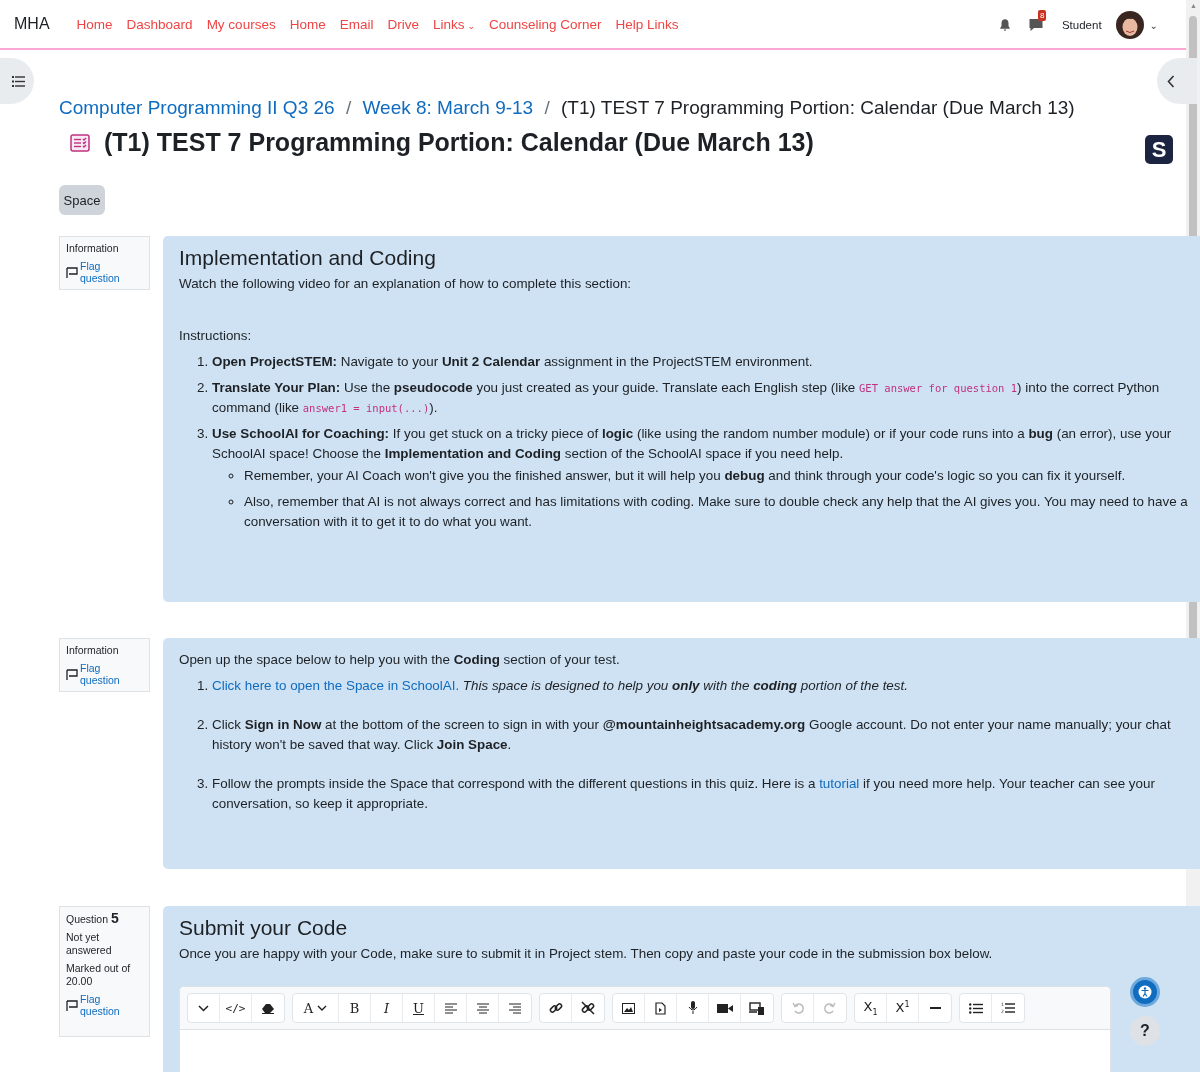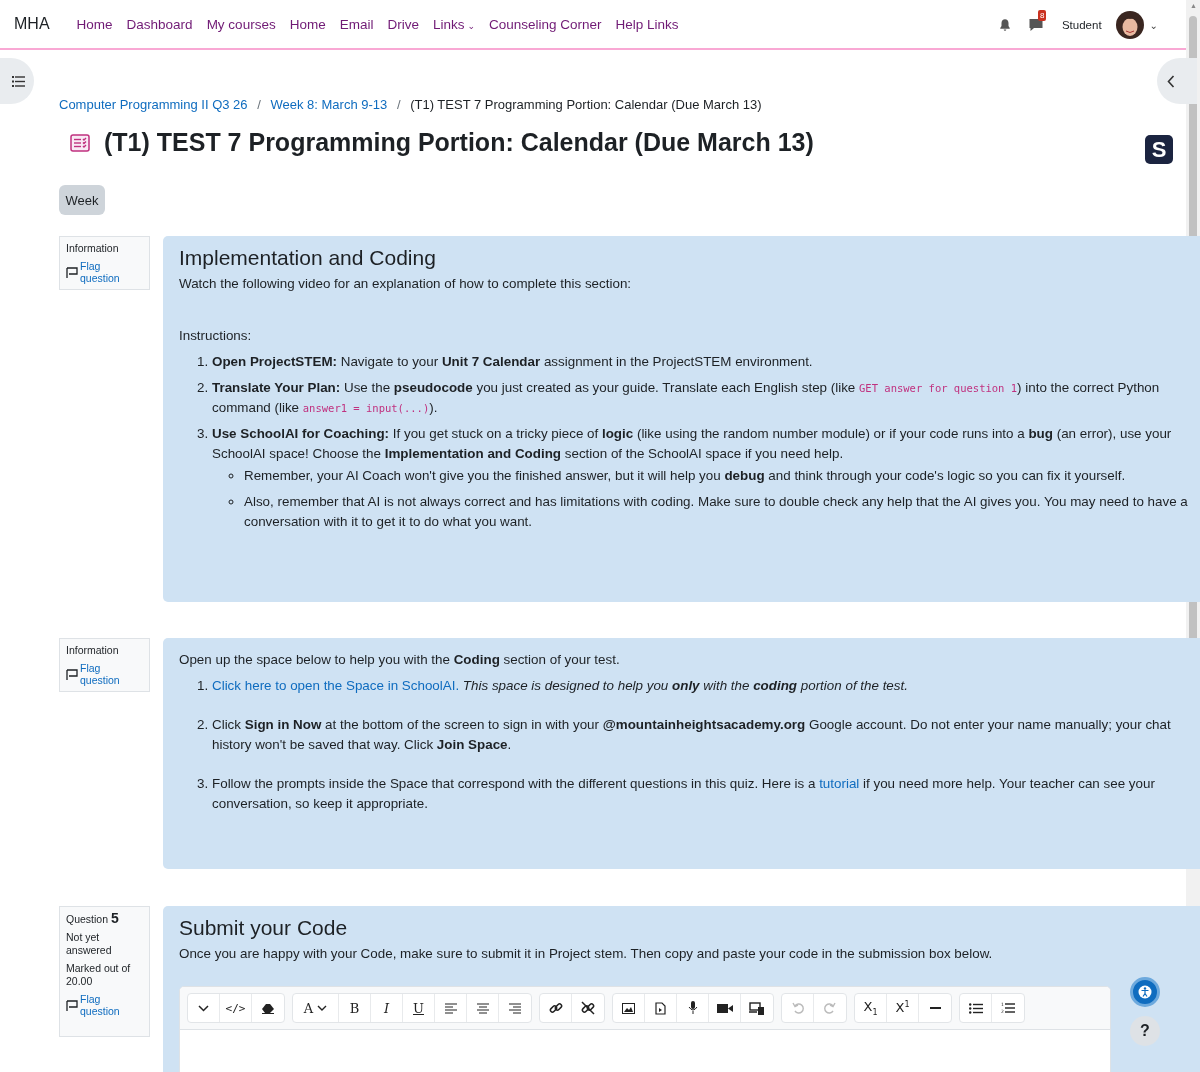--- a/index.html
+++ b/index.html
@@ -9,38 +9,38 @@
     background: #ffffff; color: #1d2125;
     font-family: "Liberation Sans", "DejaVu Sans", sans-serif; font-size: 14px;
   }
   a { color: #0f6cbf; text-decoration: none; }
   .navbar {
     position: absolute; left: 0; top: 0; width: 1186px; height: 50px;
     border-bottom: 2px solid #f9a8d4; background: #fff;
     display: flex; align-items: center;
   }
   .brand { font-size: 16px; margin-left: 14px; margin-right: 27px; color: #1d2125; }
-  .nav-item { font-size: 13.5px; color: #701a75; margin-right: 14px; white-space: nowrap; }
+  .nav-item { font-size: 13.5px; color: #ef4444; margin-right: 14px; white-space: nowrap; }
   .nav-item .caret { font-size: 9px; margin-left: 3px; }
   .nav-right { position: absolute; right: 28px; top: 0; height: 50px; display: flex; align-items: center; }
   .bell { width: 14px; height: 14px; margin-right: 16px; }
   .chat { position: relative; width: 16px; height: 16px; margin-right: 18px; }
   .badge { position: absolute; top: -7px; left: 10px; background: #ca3120; color: #fff; font-size: 8px;
     padding: 0 2px; border-radius: 2px; line-height: 11px; }
   .user-name { font-size: 11.5px; margin-right: 14px; color: #1d2125; }
   .avatar { width: 28px; height: 28px; border-radius: 50%; overflow: hidden; margin-right: 6px; }
   .scrollbar { position: absolute; right: 0; top: 0; width: 14px; height: 1072px; background: #f1f1f1; }
   .scroll-thumb { position: absolute; right: 3px; top: 16px; width: 8px; height: 776px; background: #c1c1c1; border-radius: 4px; }
   .scroll-up, .scroll-down { position: absolute; right: 3px; font-size: 7px; color: #888; }
   .scroll-up { top: 2px; } .scroll-down { bottom: 2px; }
   .drawer-left { position: absolute; left: -6px; top: 58px; width: 40px; height: 46px; border-radius: 0 23px 23px 0;
     background: #e9ecef; display: flex; align-items: center; justify-content: center; padding-left: 8px; }
   .drawer-right { position: absolute; left: 1157px; top: 58px; width: 40px; height: 46px; border-radius: 23px 0 0 23px;
     background: #e9ecef; display: flex; align-items: center; justify-content: flex-start; padding-left: 10px; }
-  .breadcrumb { position: absolute; left: 59px; top: 97px; font-size: 13px; color: #1d2125; white-space: nowrap; }
+  .breadcrumb { position: absolute; left: 59px; top: 97px; font-size: 19px; color: #1d2125; white-space: nowrap; }
   .breadcrumb .sep { color: #6a737b; margin: 0 6px; }
   .page-title { position: absolute; left: 68px; top: 128px; display: flex; align-items: center; }
   .title-icon { width: 24px; height: 24px; margin-right: 12px; }
   .page-title h1 { margin: 0; font-size: 25px; font-weight: bold; color: #1d2125; white-space: nowrap; }
   .schoolai-logo { position: absolute; left: 1145px; top: 135px; width: 28px; height: 29px; border-radius: 5px; background: #1b2440;
     color: #fff; font-weight: bold; font-size: 22px; display: flex; align-items: center; justify-content: center; }
   .back-btn { position: absolute; left: 59px; top: 185px; width: 46px; height: 30px; background: #ced4da; border-radius: 6px;
     font-size: 13px; color: #1d2125; display: flex; align-items: center; justify-content: center; border: none; }
   .info-box { position: absolute; left: 59px; width: 91px; border: 1px solid #dee2e6; background: #f8f9fa; padding: 5px 6px;
     font-size: 10.5px; color: #1d2125; }
@@ -148,38 +148,38 @@
         <path d="M15 8 l1 1 l2 -2" fill="none"></path>
         <path d="M15 11.5 l1 1 l2 -2" fill="none"></path>
         <path d="M15 15 l1 1 l2 -2" fill="none"></path>
       </g>
     </svg>
   <h1>(T1) TEST 7 Programming Portion: Calendar (Due March 13)</h1>
 </div>
 
 <div class="schoolai-logo">S</div>
 
-<button class="back-btn">Week</button>
+<button class="back-btn">Space</button>
 
 <div class="info-box" style="top:236px;">
   <div class="row">Information</div>
   <a class="flag">
     <svg width="12" height="11" viewBox="0 0 12 11">
         <path d="M1 1 h10 v6 H3 M1 1 v10" stroke="#1d2125" stroke-width="1.3" fill="none"></path>
       </svg>
     <span>Flag question</span>
   </a>
 </div>
 
 <div class="content" style="top:236px; height:366px; padding-top:10px;">
   <h2>Implementation and Coding</h2>
   <p style="margin-top:4px;">Watch the following video for an explanation of how to complete this section:</p>
   <p style="margin-top:32px;margin-bottom:6px;">Instructions:</p>
   <ol>
-    <li><b>Open ProjectSTEM:</b><span> Navigate to your </span><b>Unit 7 Calendar</b><span> assignment in the ProjectSTEM environment.</span></li>
+    <li><b>Open ProjectSTEM:</b><span> Navigate to your </span><b>Unit 2 Calendar</b><span> assignment in the ProjectSTEM environment.</span></li>
     <li><b>Translate Your Plan:</b><span> Use the </span><b>pseudocode</b><span> you just created as your guide. Translate each English step (like </span><code class="inline">GET answer for question 1</code><span>) into the correct Python command (like </span><code class="inline">answer1 = input(...)</code><span>).</span></li>
     <li><b>Use SchoolAI for Coaching:</b><span> If you get stuck on a tricky piece of </span><b>logic</b><span> (like using the random number module) or if your code runs into a </span><b>bug</b><span> (an error), use your SchoolAI space!  Choose the </span><b>Implementation and Coding</b><span> section of the SchoolAI space if you need help.</span>
       <ul style="margin-top:2px;">
         <li><span>Remember, your AI Coach won't give you the finished answer, but it will help you </span><b>debug</b><span> and think through your code's logic so you can fix it yourself.</span></li>
         <li><span>Also, remember that AI is not always correct and has limitations with coding.  Make sure to double check any help that the AI gives you.  You may need to have a conversation with it to get it to do what you want.</span></li>
       </ul>
     </li>
   </ol>
 </div>
 

